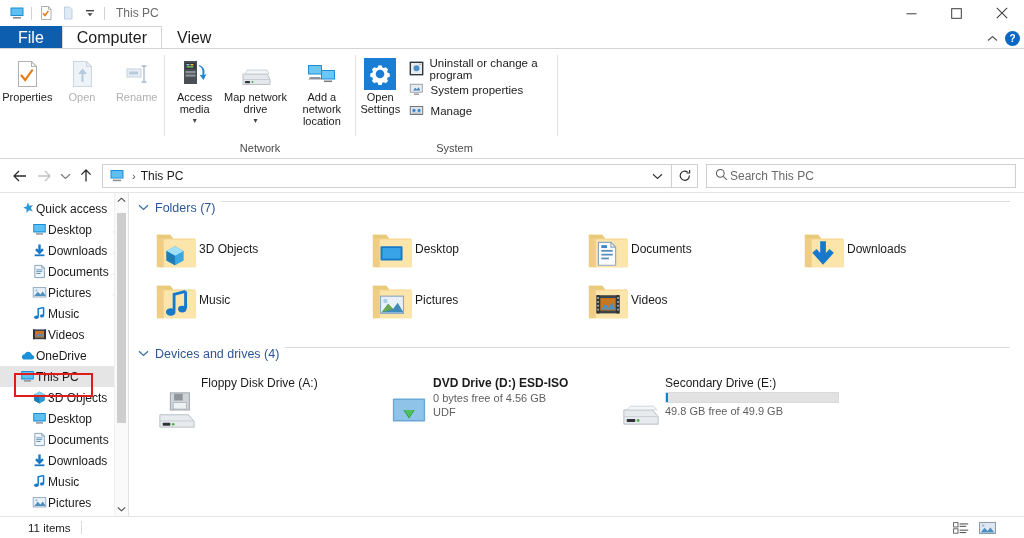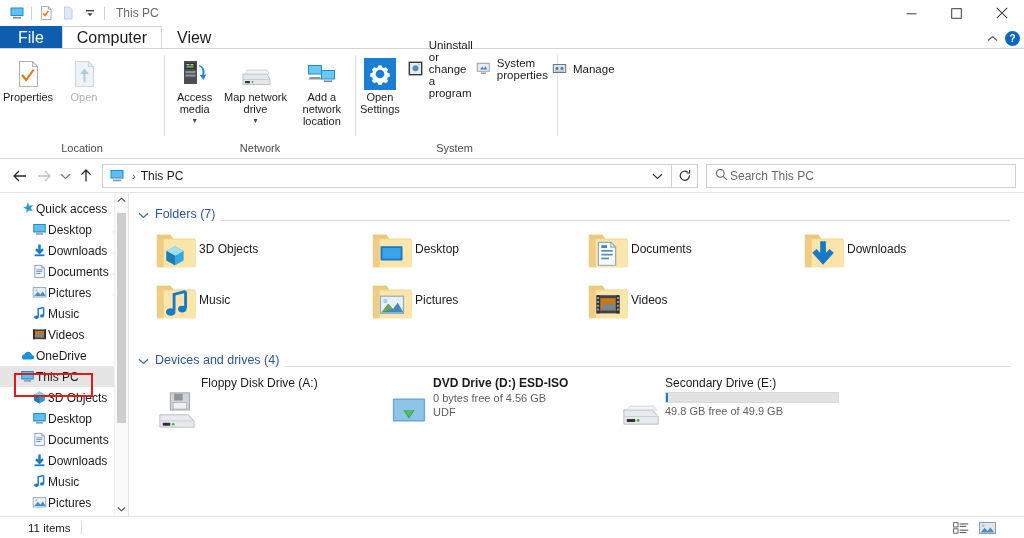--- a/index.html
+++ b/index.html
@@ -80,21 +80,21 @@
   .ind-1 { padding-left:30px; }
 
   .sb-vscroll { position:absolute; right:0; top:0; width:14px; height:100%; background:#fafafa; border-left:1px solid #f0f0f0; }
   .sb-arrow { height:14px; display:flex; align-items:center; justify-content:center; color:#5a5a5a; font-size:8px; }
   .sb-thumb { position:absolute; left:2px; right:2px; top:20px; height:210px; background:#cdcdcd; }
 
   .splitter { width:1px; background:#e3e3e3; }
 
   
   .content { flex:1; background:#fff; padding:8px 0 0 8px; overflow:hidden; position:relative; }
-  .section-head { display:flex; align-items:flex-end; gap:6px; height:20px; margin-bottom:2px; }
+  .section-head { display:flex; align-items:flex-start; gap:6px; height:20px; margin-bottom:2px; }
   .section-chev { color:#3a6ea5; font-size:11px; width:12px; text-align:center; }
   .section-title { color:#2b5797; font-size:12.5px; white-space:nowrap; }
   .section-rule { flex:1; height:1px; background:#dcdcdc; margin-right:14px; }
 
   .grid { display:flex; flex-wrap:wrap; align-content:flex-start; }
   .tile { width:216px; height:51px; display:flex; align-items:center; padding-left:16px; }
   .tile .ticon { width:46px; display:flex; align-items:center; justify-content:center; flex:0 0 46px; }
   .tile .tlabel { font-size:12px; color:#1b1b1b; }
 
   .dgrid { display:flex; flex-wrap:wrap; align-content:flex-start; margin-top:3px; }
@@ -203,22 +203,31 @@
         <div class="bigbtn disabled">
           <span class="ico">
             <svg width="30" height="30" viewBox="0 0 30 30">
                 <path d="M6.5 2.5h13l5 5v20h-18z" fill="#eef3f8" stroke="#cbd7e3" stroke-width="1.1"></path>
                 <path d="M19.5 2.5v5h5" fill="none" stroke="#cbd7e3" stroke-width="1.1"></path>
                 <path d="M14.5 23v-8h-3.5l4.5-5.5 4.5 5.5h-3.5v8z" fill="#b6c9dc"></path>
               </svg>
           </span>
           <span>Open</span>
         </div>
-      </div>
-      <div class="rgroup-label">Location</div>
+        <div class="bigbtn disabled">
+          <span class="ico">
+            <svg width="30" height="30" viewBox="0 0 30 30">
+                <rect x="5" y="10" width="14" height="8" fill="#e7eef5" stroke="#c3d2e0" stroke-width="1"></rect>
+                <rect x="7" y="12.5" width="9" height="3" fill="#b9cadb"></rect>
+                <path d="M22 7v16M19.5 7h5M19.5 23h5" stroke="#a8b9cb" stroke-width="1.3" fill="none"></path>
+              </svg>
+          </span>
+          <span>Rename</span>
+        </div>
+      </div>
     </div>
     <div class="rgroup-div"></div>
 
     <div class="rgroup" style="width:190px;">
       <div class="rgroup-body" style="padding-left:2px;">
         <div class="bigbtn wide">
           <span class="ico">
             <svg width="32" height="32" viewBox="0 0 32 32">
                 <rect x="5" y="3" width="13" height="23" fill="#4a4f55"></rect>
                 <rect x="6.5" y="5" width="10" height="6" fill="#2f3338"></rect>
@@ -271,21 +280,21 @@
             <svg width="34" height="34" viewBox="0 0 34 34">
                 <rect x="1" y="1" width="32" height="32" fill="#1a7fd4"></rect>
                 <g fill="#fff">
                   <path d="M17 8.2l1.6 0.25 0.8 2.1 1.35 0.56 2.05-0.95 2.25 2.25-0.95 2.05 0.56 1.35 2.1 0.8v3.18l-2.1 0.8-0.56 1.35 0.95 2.05-2.25 2.25-2.05-0.95-1.35 0.56-0.8 2.1h-3.18l-0.8-2.1-1.35-0.56-2.05 0.95-2.25-2.25 0.95-2.05-0.56-1.35-2.1-0.8v-3.18l2.1-0.8 0.56-1.35-0.95-2.05 2.25-2.25 2.05 0.95 1.35-0.56 0.8-2.1z"></path>
                 </g>
                 <circle cx="17" cy="17" r="4.3" fill="#1a7fd4"></circle>
               </svg>
           </span>
           <span style="white-space:pre-line;">Open Settings</span>
         </div>
-        <div style="display:flex;flex-direction:row;padding-top:5px;padding-left:6px;">
+        <div style="display:flex;flex-direction:column;padding-top:5px;padding-left:6px;">
           <div class="smallrow">
             <span class="sico">
               <svg width="15" height="15" viewBox="0 0 15 15">
                   <rect x="0.6" y="0.6" width="13.8" height="13.8" fill="#33373c"></rect>
                   <rect x="2" y="2" width="11" height="11" fill="#e9ecef"></rect>
                   <circle cx="7.5" cy="7.2" r="3" fill="#4a8fc9"></circle>
                   <rect x="10" y="2.6" width="2.2" height="1.6" fill="#b8bfc6"></rect>
                 </svg>
             </span>
             <span>Uninstall or change a program</span>

